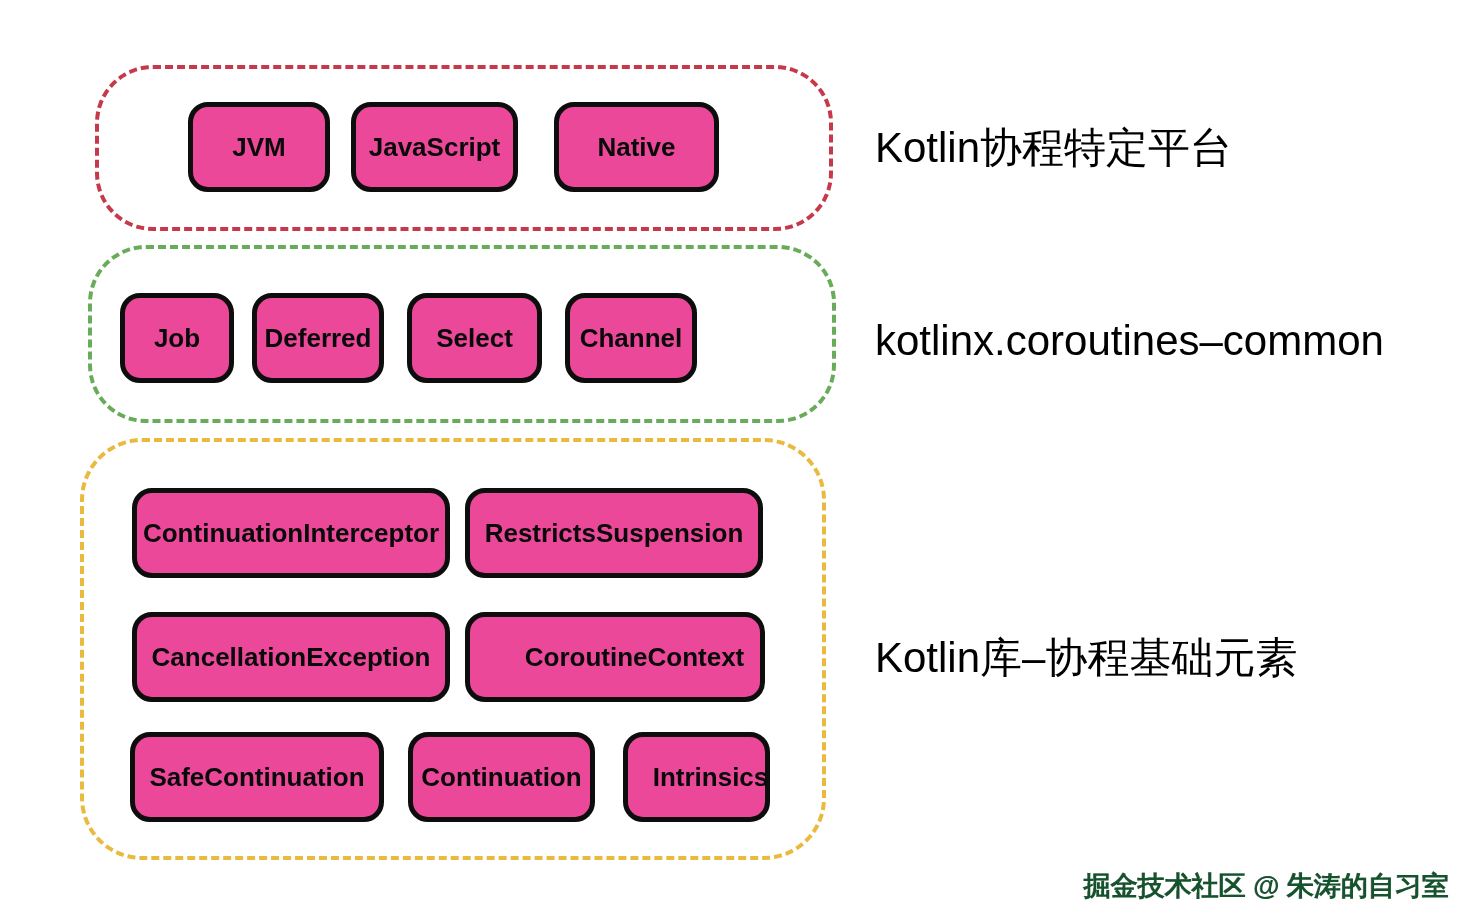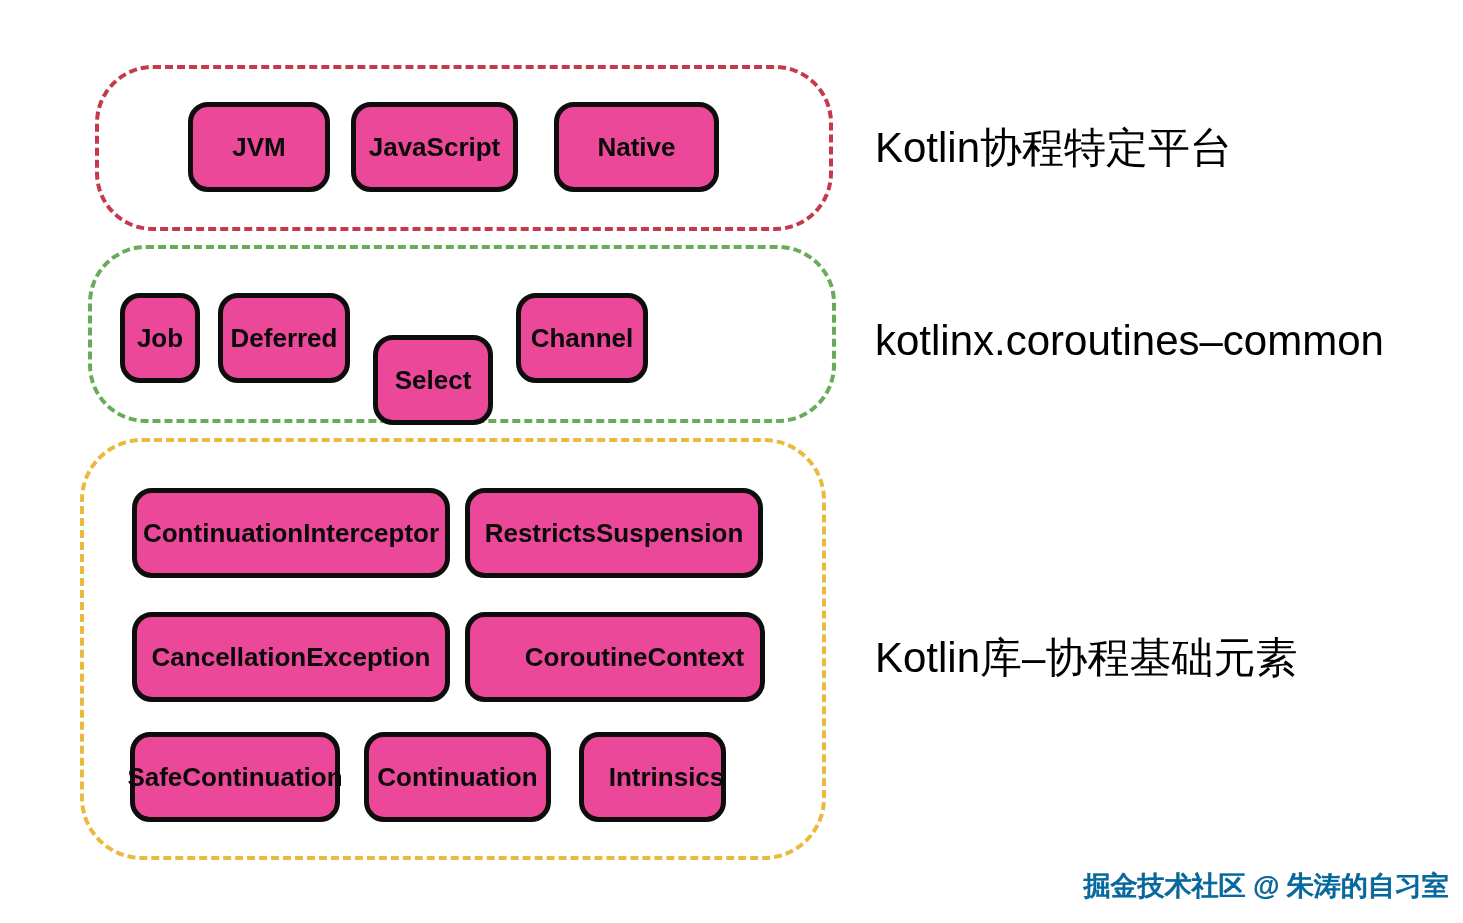--- a/index.html
+++ b/index.html
@@ -53,21 +53,21 @@
     color: #000000;
     white-space: nowrap;
     line-height: 1.25;
   }
   .watermark {
     position: absolute;
     top: 868px;
     right: 14px;
     font-size: 27px;
     font-weight: 600;
-    color: #0369a1;
+    color: #14532d;
     text-shadow: 1.5px 1.5px 0 #ffffff, -0.5px -0.5px 0 #8f8c88;
     white-space: nowrap;
   }
 </style>
 </head>
 <body>
 
 <div class="canvas">
 
   <div class="group red" style="left:95px; top:65px; width:738px; height:166px;">
@@ -80,27 +80,27 @@
       </div>
       <div class="node" style="width:165px;">
         <span>Native</span>
       </div>
     </div>
   </div>
   <div class="side-label" style="left:875px; top:122px;">Kotlin协程特定平台</div>
 
   <div class="group green" style="left:88px; top:245px; width:748px; height:178px;">
     <div class="row" style="left:28px; top:44px; gap:18px;">
-      <div class="node" style="width:80px;">
+      <div class="node" style="width:114px;">
         <span>Job</span>
       </div>
       <div class="node" style="width:132px; margin-right:5px;">
         <span>Deferred</span>
       </div>
-      <div class="node" style="width:120px; margin-right:5px;margin-top:42px;">
+      <div class="node" style="width:135px; margin-right:5px;">
         <span>Select</span>
       </div>
       <div class="node" style="width:132px;">
         <span>Channel</span>
       </div>
     </div>
   </div>
   <div class="side-label" style="left:875px; top:315px;">kotlinx.coroutines–common</div>
 
   <div class="group yellow" style="left:80px; top:438px; width:746px; height:422px; border-radius:62px;text-decoration:underline;">
@@ -114,21 +114,21 @@
     </div>
     <div class="row" style="left:48px; top:170px; gap:15px;">
       <div class="node" style="width:318px;">
         <span>CancellationException</span>
       </div>
       <div class="node" style="width:300px;padding-left:39px;">
         <span>CoroutineContext</span>
       </div>
     </div>
     <div class="row" style="left:46px; top:290px; gap:24px;">
-      <div class="node" style="width:210px;">
+      <div class="node" style="width:254px;">
         <span>SafeContinuation</span>
       </div>
       <div class="node" style="width:187px; margin-right:4px;">
         <span>Continuation</span>
       </div>
       <div class="node" style="width:147px;padding-left:28px;">
         <span>Intrinsics</span>
       </div>
     </div>
   </div>

